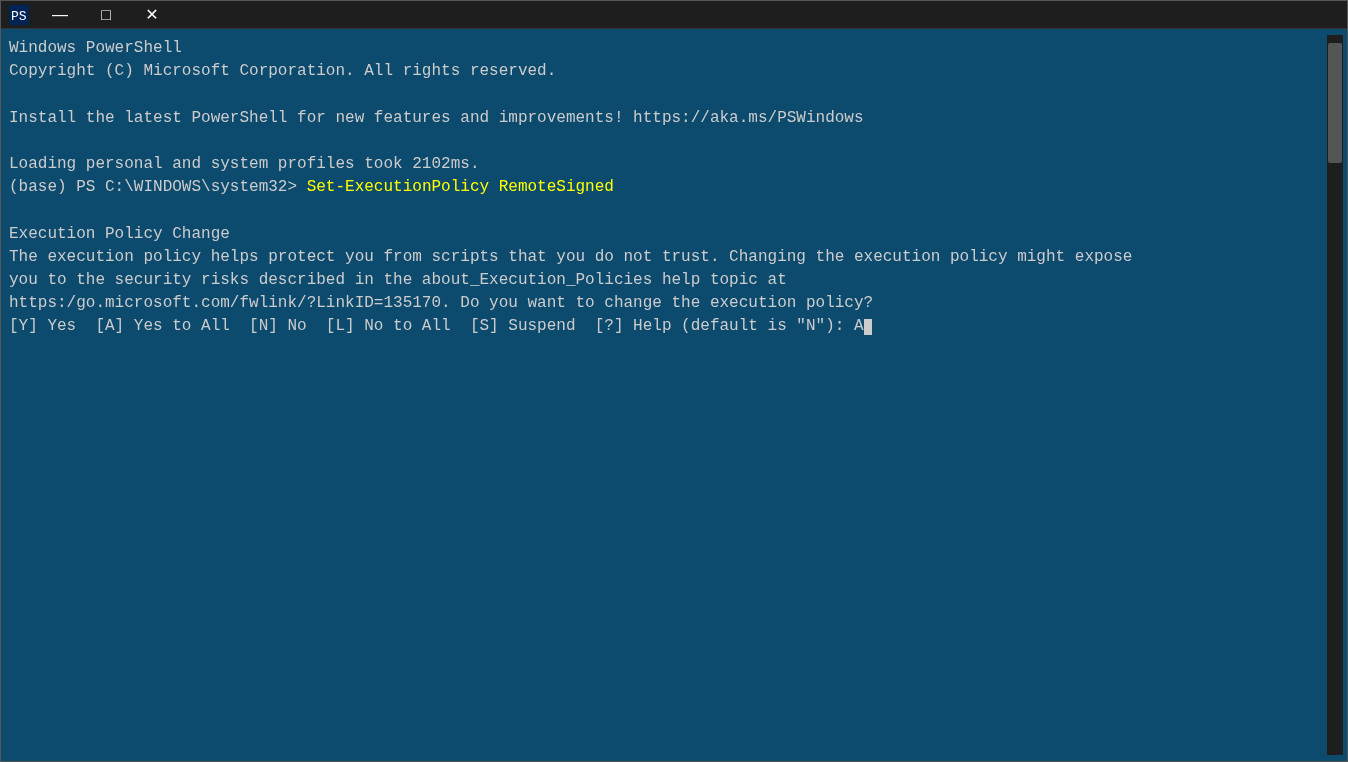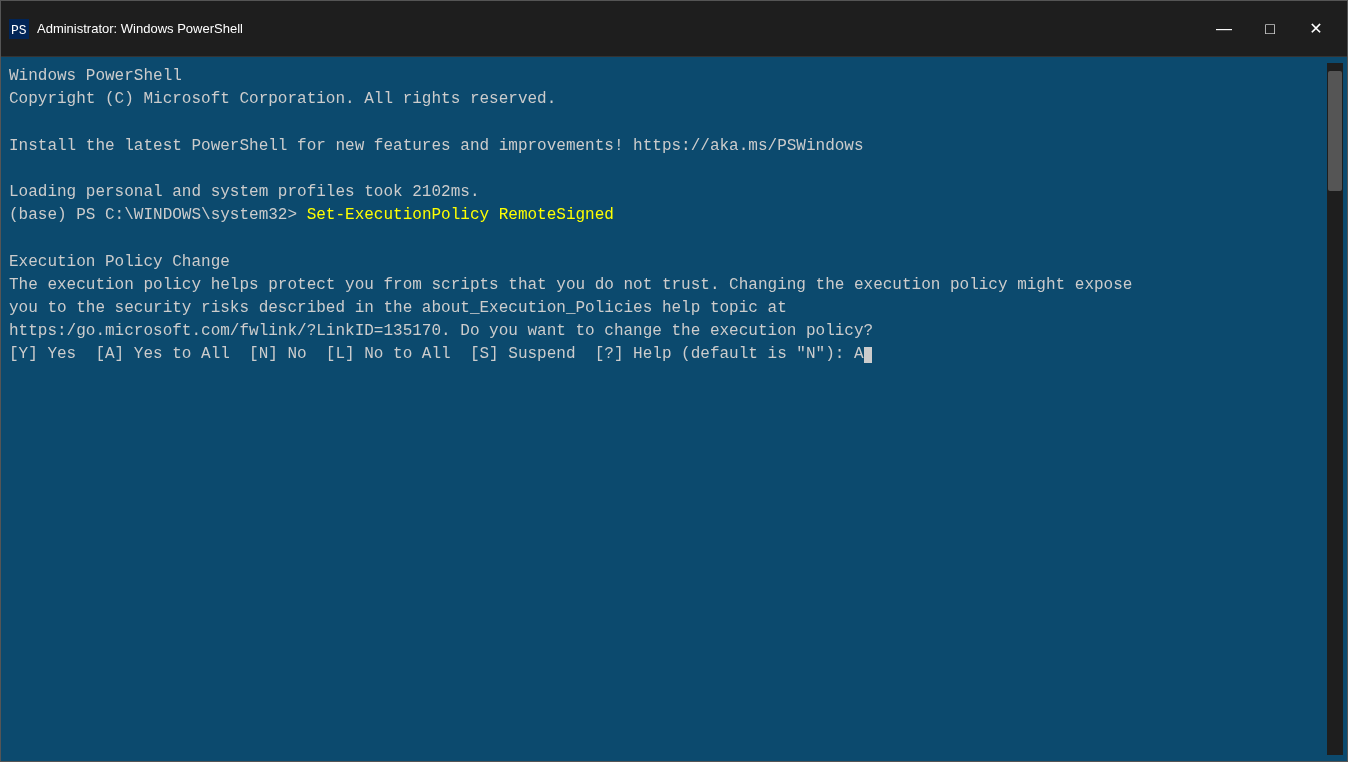--- a/index.html
+++ b/index.html
@@ -15,21 +15,21 @@
     .window {
       width: 1348px;
       height: 762px;
       display: flex;
       flex-direction: column;
       border: 1px solid #555;
     }
 
     .title-bar {
       background: #1e1e1e;
-      height: 56px;
+      height: 28px;
       display: flex;
       align-items: center;
       padding: 0 8px;
       flex-shrink: 0;
       border-bottom: 1px solid #333;
     }
 
     .title-bar-icon {
       width: 20px;
       height: 20px;
@@ -125,21 +125,20 @@
 <body>
 
 <div class="window">
   <div class="title-bar">
     <div class="title-bar-icon">
       <svg viewBox="0 0 20 20" xmlns="http://www.w3.org/2000/svg">
         <rect width="20" height="20" fill="#012456"></rect>
         <text x="2" y="15" font-size="13" fill="white" font-family="Courier New">PS</text>
       </svg>
     </div>
-    <span class="title-bar-text">Administrator: Windows PowerShell</span>
     <div class="title-bar-controls">
       <button class="title-bar-btn">—</button>
       <button class="title-bar-btn">□</button>
       <button class="title-bar-btn close">✕</button>
     </div>
   </div>
 
   <div class="console-area">
     <div class="console-content"><span>Windows PowerShell</span>
 <span>Copyright (C) Microsoft Corporation. All rights reserved.</span>

